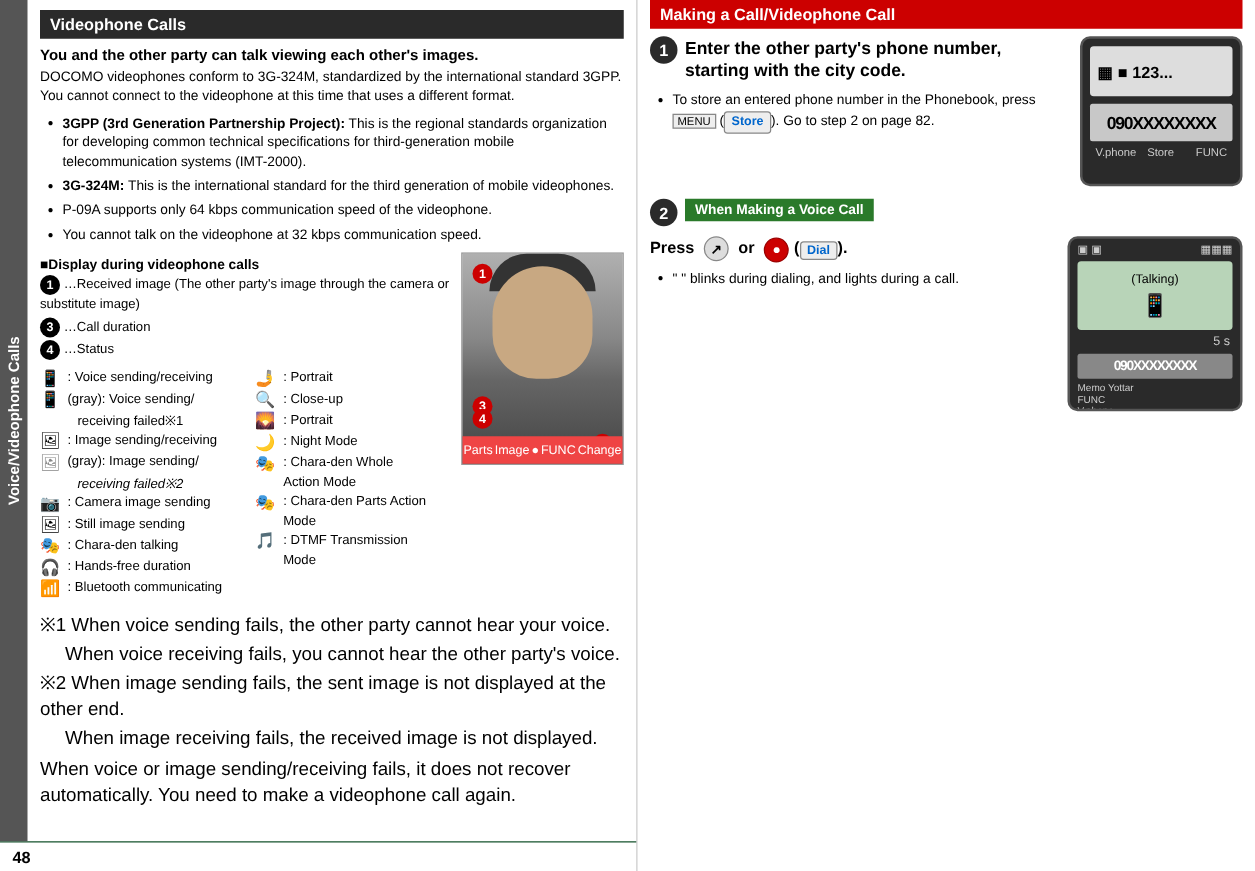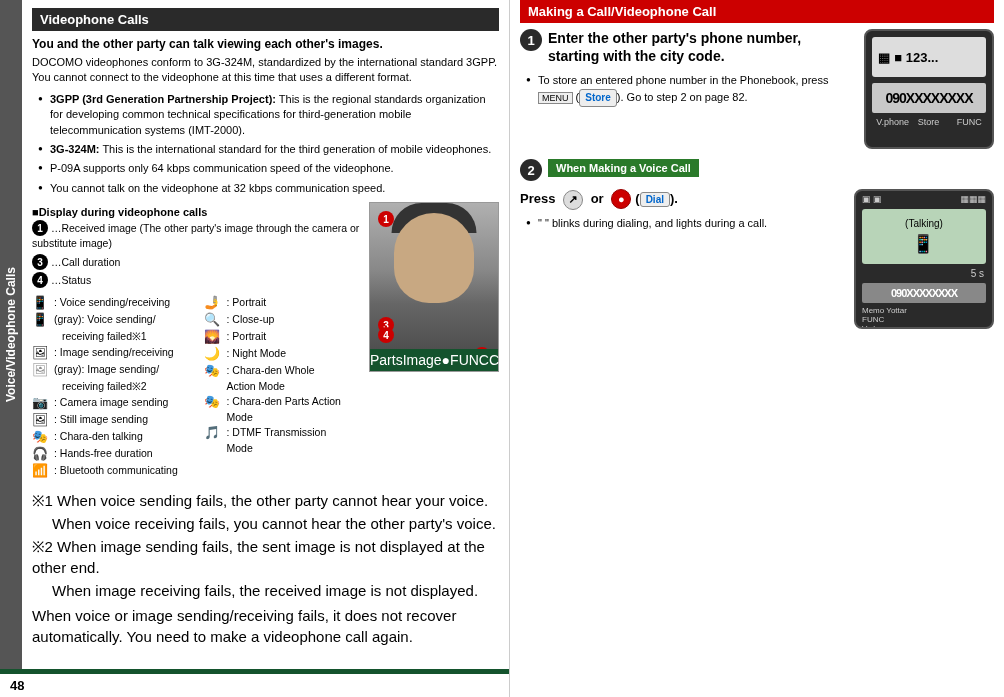--- a/index.html
+++ b/index.html
@@ -214,21 +214,21 @@
       line-height: 1.4;
     }
     .note-section p {
       margin-bottom: 2px;
     }
     
     .page-number {
       font-size: 13px;
       font-weight: bold;
       padding: 4px 10px;
-      border-top: 5px solid #14532d;
+      border-top: 1px solid #14532d;
     }
     
     .step2-header {
       background: #2a7a2a;
       color: #fff;
       font-size: 11px;
       font-weight: bold;
       padding: 3px 8px;
       margin-bottom: 6px;
       display: inline-block;
@@ -346,21 +346,21 @@
                     <span>receiving failed※1</span>
                   </div>
                 <div class="icon-row">
                     <span class="icon-sym">🖼</span>
                     <span>: Image sending/receiving</span>
                   </div>
                 <div class="icon-row">
                     <span class="icon-sym" style="color:#888;">🖼</span>
                     <span>(gray): Image sending/</span>
                   </div>
-                <div class="icon-row" style="padding-left:30px;">
+                <div class="icon-row" style="padding-left:30px;font-style:italic;">
                     <span>receiving failed※2</span>
                   </div>
                 <div class="icon-row">
                     <span class="icon-sym">📷</span>
                     <span>: Camera image sending</span>
                   </div>
                 <div class="icon-row">
                     <span class="icon-sym">🖼</span>
                     <span>: Still image sending</span>
                   </div>
@@ -424,21 +424,21 @@
               <div class="display-image-inner">
                 <div class="face-hair"></div>
                 <div class="face-area"></div>
               </div>
 
               <div style="position:absolute; top:8px; left:8px;"><span class="marker marker-red">1</span></div>
               <div style="position:absolute; bottom:38px; left:8px;"><span class="marker marker-red">3</span></div>
               <div style="position:absolute; bottom:28px; left:8px;"><span class="marker marker-red">4</span></div>
               <div style="position:absolute; bottom:8px; right:8px;"><span class="marker marker-red">2</span></div>
 
-              <div style="position:absolute; bottom:0; left:0; right:0; background:#14532d; height:22px; display:flex; align-items:center; justify-content:space-around; color:#fff; font-size:14px;margin-top:38px;">
+              <div style="position:absolute; bottom:0; left:0; right:0; background:#ef4444; height:22px; display:flex; align-items:center; justify-content:space-around; color:#fff; font-size:10px;margin-top:38px;">
                 <span>Parts</span>
                 <span>Image</span>
                 <span>●</span>
                 <span>FUNC</span>
                 <span>Change</span>
               </div>
             </div>
           </div>
         </div>
 

